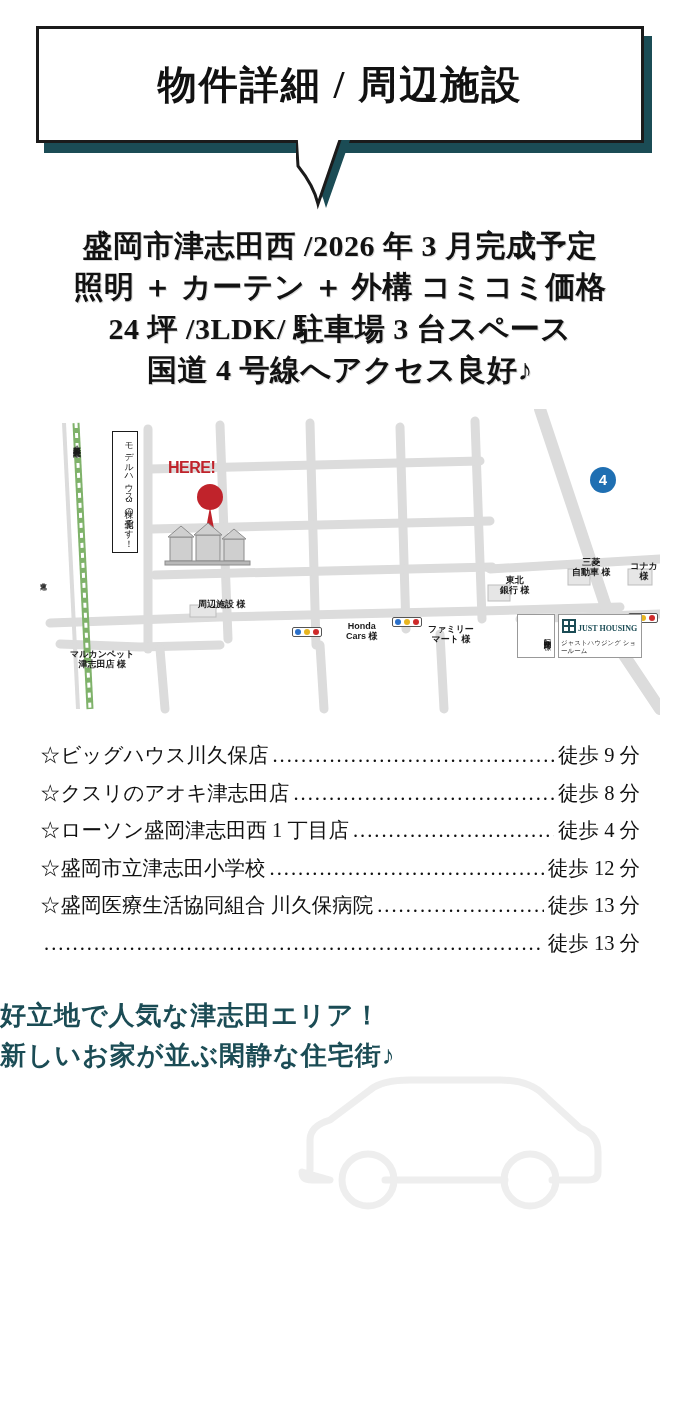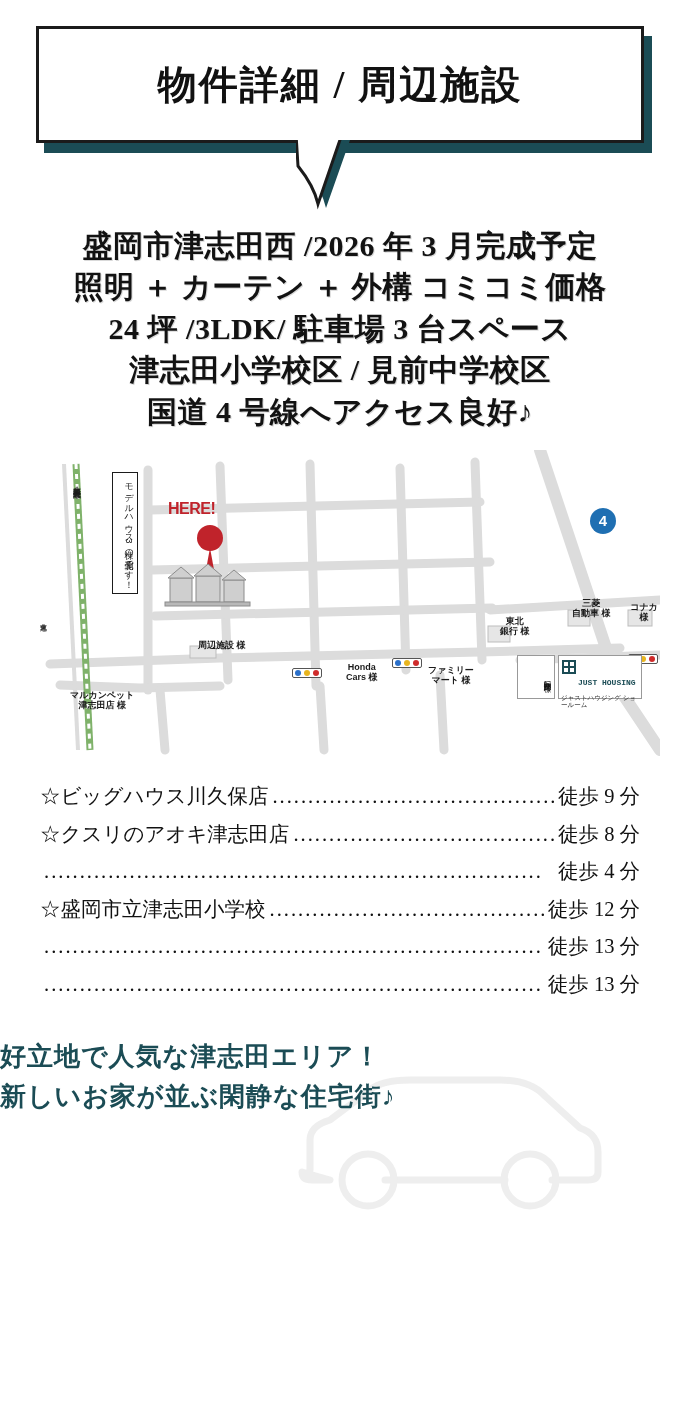--- a/index.html
+++ b/index.html
@@ -140,27 +140,27 @@
     position: absolute;
     left: 538px;
     top: 205px;
     width: 84px;
     height: 44px;
     background: #fff;
     border: 1px solid #999;
     box-sizing: border-box;
   }
   .just-box .jh-title {
-    font-family: Liberation Mono, monospace;
+    font-family: Liberation Serif, serif;
     font-size: 8px;
     font-weight: bold;
     color: #1b4c55;
     line-height: 1.1;
     padding-left: 19px;
-    padding-top: 23px;
+    padding-top: 10px;
   }
   .just-box .jh-sub {
     font-family: "Liberation Sans", sans-serif;
     font-size: 6.5px;
     color: #333;
     line-height: 1.15;
     padding-left: 2px;
     padding-top: 6px;
   }
   .jh-logo {
@@ -294,21 +294,20 @@
   <svg class="bubble-tail" viewBox="0 0 60 70">
     <path d="M6 0 L54 0 L30 68 Q26 50 10 30 Z" fill="#1b4c55"></path>
     <path d="M0 -6 L46 -6 L22 64 Q18 46 2 26 Z" fill="#ffffff" stroke="#1b1b1b" stroke-width="3"></path>
   </svg>
 </div>
 
 <ul class="features">
   <li>盛岡市津志田西 /2026 年 3 月完成予定</li>
   <li>照明 ＋ カーテン ＋ 外構 コミコミ価格</li>
   <li>24 坪 /3LDK/ 駐車場 3 台スペース</li>
-  <li>津志田小学校区 / 見前中学校区</li>
   <li>国道 4 号線へアクセス良好♪</li>
 </ul>
 
 <div class="map-area">
   <svg width="640" height="310" viewBox="0 0 640 310">
 
     <g stroke="#dcdcdc" stroke-width="9" fill="none" stroke-linecap="round">
 
       <path d="M30 214 L200 208 L330 205 L460 202 L600 198"></path>
 
@@ -423,29 +422,31 @@
     <span class="fac-name">☆ビッグハウス川久保店</span>
     <span class="fac-dots">......................................................................</span>
     <span class="fac-time">徒歩 9 分</span>
   </li>
   <li>
     <span class="fac-name">☆クスリのアオキ津志田店</span>
     <span class="fac-dots">......................................................................</span>
     <span class="fac-time">徒歩 8 分</span>
   </li>
   <li>
+    <span class="fac-name">☆ローソン盛岡津志田西 1 丁目店</span>
     <span class="fac-dots">......................................................................</span>
     <span class="fac-time">徒歩 4 分</span>
   </li>
   <li>
     <span class="fac-name">☆盛岡市立津志田小学校</span>
     <span class="fac-dots">......................................................................</span>
     <span class="fac-time">徒歩 12 分</span>
   </li>
   <li>
+    <span class="fac-name">☆盛岡医療生活協同組合 川久保病院</span>
     <span class="fac-dots">......................................................................</span>
     <span class="fac-time">徒歩 13 分</span>
   </li>
   <li>
     <span class="fac-dots">......................................................................</span>
     <span class="fac-time">徒歩 13 分</span>
   </li>
 </ul>
 
 <div class="footer">

